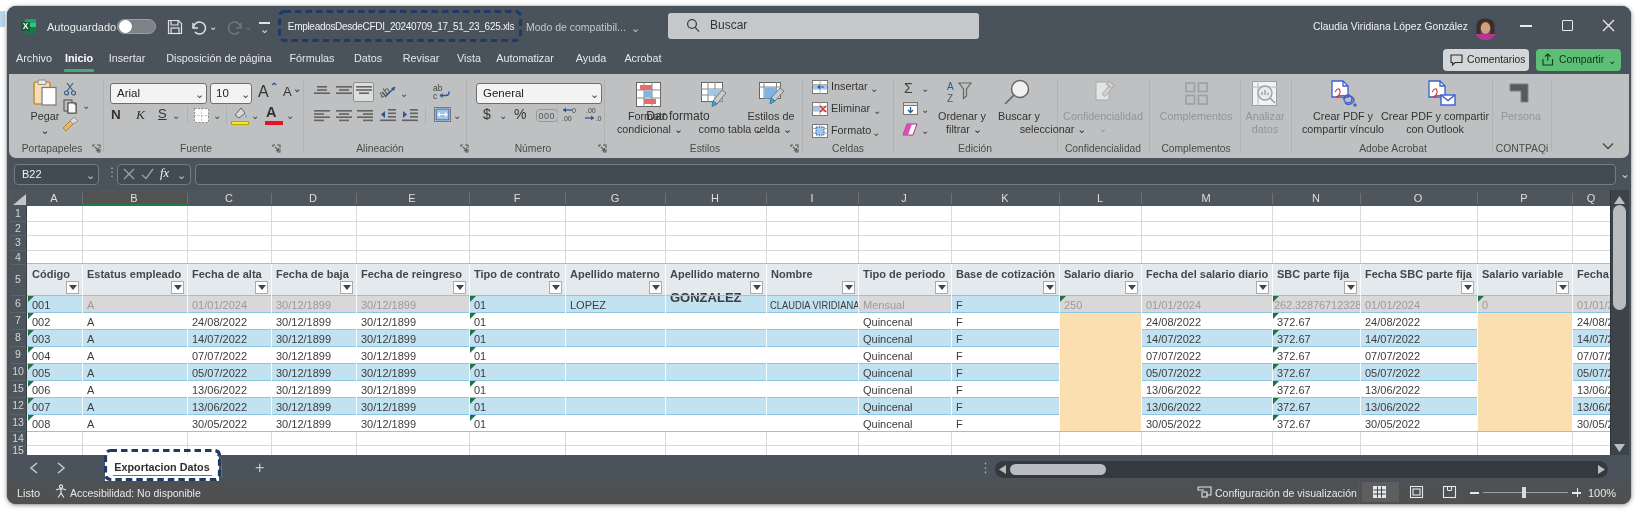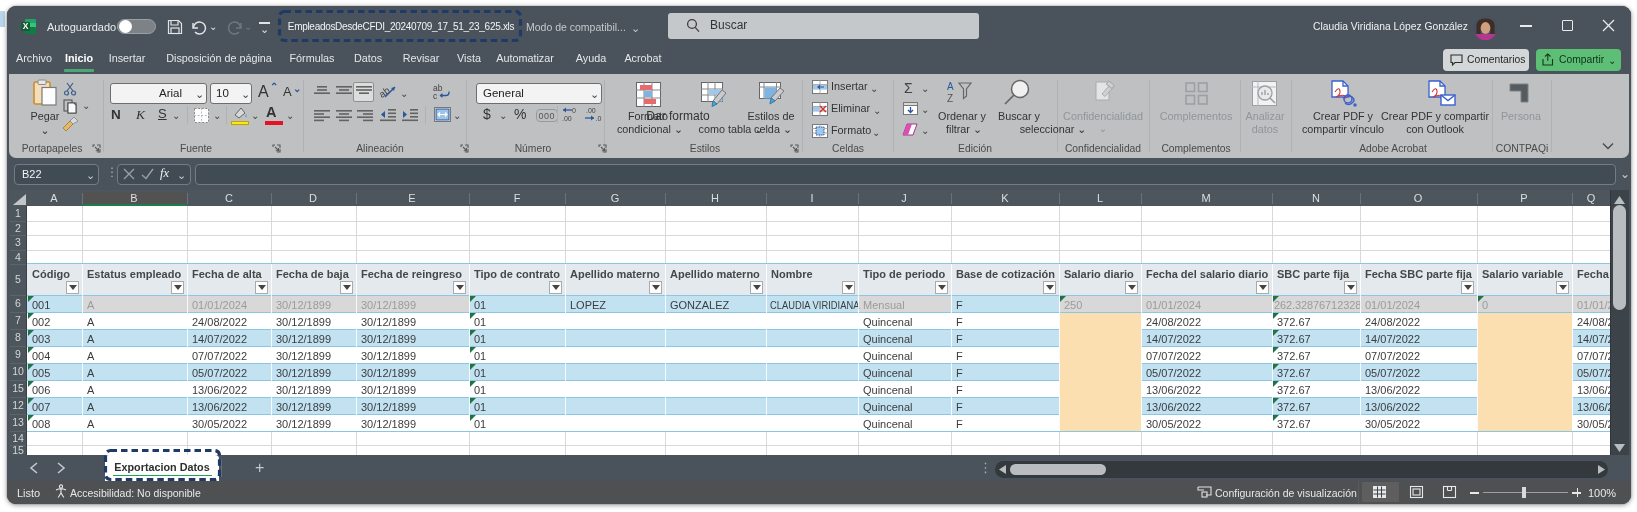--- a/index.html
+++ b/index.html
@@ -153,21 +153,21 @@
 <rect x="1" y="1" width="8" height="11"></rect>
     <rect x="5" y="4" width="8" height="10" fill="#fafafa"></rect>
     <path d="M9 4 l2 0 l2 2 l0 8 l-8 0 l0 -10 z" fill="#fafafa"></path>
   </svg>
 <div class="t" style="left:82px;top:100px;font-size:10px;color:#444;">⌄</div>
 <svg style="left:62px;top:117px" width="17" height="16" viewBox="0 0 17 16">
 <path d="M1 11 L8 4 L11 7 L4 14 Z" fill="#e8b765" stroke="#9a7b30" stroke-width="0.8"></path>
 <path d="M8 4 L12 0 L16 4 L11 7 Z" fill="#d9dadb" stroke="#8a8a8a" stroke-width="0.9"></path>
   </svg>
 <div class="" style="left:110px;top:83px;width:97px;height:21px;background:#f3f3f3;border:1px solid #6e6e6e;border-radius:3px;"></div>
-<div class="t" style="left:117px;top:87px;font-size:11.5px;color:#222;margin-left:42px;">Arial</div>
+<div class="t" style="left:117px;top:87px;font-size:11.5px;color:#222;">Arial</div>
 <div class="t" style="left:195px;top:88px;font-size:11px;color:#444;">⌄</div>
 <div class="" style="left:210px;top:83px;width:42px;height:21px;background:#f3f3f3;border:1px solid #6e6e6e;border-radius:3px;"></div>
 <div class="t" style="left:216px;top:87px;font-size:11.5px;color:#222;">10</div>
 <div class="t" style="left:241px;top:88px;font-size:11px;color:#444;">⌄</div>
 <div class="t" style="left:258px;top:83px;font-size:16px;color:#333;">A</div>
 <div class="t" style="left:270px;top:81px;font-size:10px;color:#2b579a;font-weight:bold;">⌃</div>
 <div class="t" style="left:283px;top:85px;font-size:13px;color:#333;">A</div>
 <div class="t" style="left:293px;top:83px;font-size:10px;color:#2b579a;font-weight:bold;">⌄</div>
 <div class="t" style="left:111px;top:107px;font-size:13.5px;font-weight:bold;color:#333;">N</div>
 <div class="t" style="left:136px;top:107px;font-size:13.5px;font-style:italic;color:#333;font-family:'Liberation Serif',serif;">K</div>
@@ -617,21 +617,21 @@
 <div class="" style="left:1360px;top:295px;width:117px;height:17px;background:#d8d8d8;"></div>
 <div class="" style="left:1477px;top:295px;width:95px;height:17px;background:#d8d8d8;"></div>
 <div class="" style="left:1572px;top:295px;width:38px;height:17px;background:#d8d8d8;"></div>
 <div class="t" style="left:32px;top:299px;font-size:11px;color:#3c3c3c;width:50px;overflow:hidden;">001</div>
 <div class="t" style="left:87px;top:299px;font-size:11px;color:#9b9b9b;width:100px;overflow:hidden;">A</div>
 <div class="t" style="left:192px;top:299px;font-size:11px;color:#9b9b9b;width:79px;overflow:hidden;">01/01/2024</div>
 <div class="t" style="left:276px;top:299px;font-size:11px;color:#9b9b9b;width:80px;overflow:hidden;">30/12/1899</div>
 <div class="t" style="left:361px;top:299px;font-size:11px;color:#9b9b9b;width:108px;overflow:hidden;">30/12/1899</div>
 <div class="t" style="left:474px;top:299px;font-size:11px;color:#3c3c3c;width:91px;overflow:hidden;">01</div>
 <div class="t" style="left:570px;top:299px;font-size:11px;color:#3c3c3c;width:95px;overflow:hidden;">LOPEZ</div>
-<div class="t" style="left:670px;top:299px;font-size:11px;color:#3c3c3c;width:96px;overflow:hidden;">GONZALEZ</div>
+<div class="t" style="left:670px;top:291px;font-size:13px;color:#3c3c3c;width:96px;overflow:hidden;font-weight:bold;">GONZALEZ</div>
 <div class="t" style="left:770px;top:299px;font-size:11px;color:#3c3c3c;transform:scaleX(0.85);transform-origin:0 0;">CLAUDIA VIRIDIANA</div>
 <div class="t" style="left:863px;top:299px;font-size:11px;color:#9b9b9b;width:88px;overflow:hidden;">Mensual</div>
 <div class="t" style="left:956px;top:299px;font-size:11px;color:#3c3c3c;width:103px;overflow:hidden;">F</div>
 <div class="t" style="left:1064px;top:299px;font-size:11px;color:#9b9b9b;width:77px;overflow:hidden;">250</div>
 <div class="t" style="left:1146px;top:299px;font-size:11px;color:#9b9b9b;width:126px;overflow:hidden;">01/01/2024</div>
 <div class="t" style="left:1274px;top:299px;font-size:11px;color:#9b9b9b;width:87px;overflow:hidden;letter-spacing:-0.1px;">262.328767123288</div>
 <div class="t" style="left:1365px;top:299px;font-size:11px;color:#9b9b9b;width:112px;overflow:hidden;">01/01/2024</div>
 <div class="t" style="left:1482px;top:299px;font-size:11px;color:#9b9b9b;width:90px;overflow:hidden;">0</div>
 <div class="t" style="left:1577px;top:299px;font-size:11px;color:#9b9b9b;width:38px;overflow:hidden;">01/01/20</div>
 <svg style="left:28px;top:296px" width="6" height="6" viewBox="0 0 6 6">

